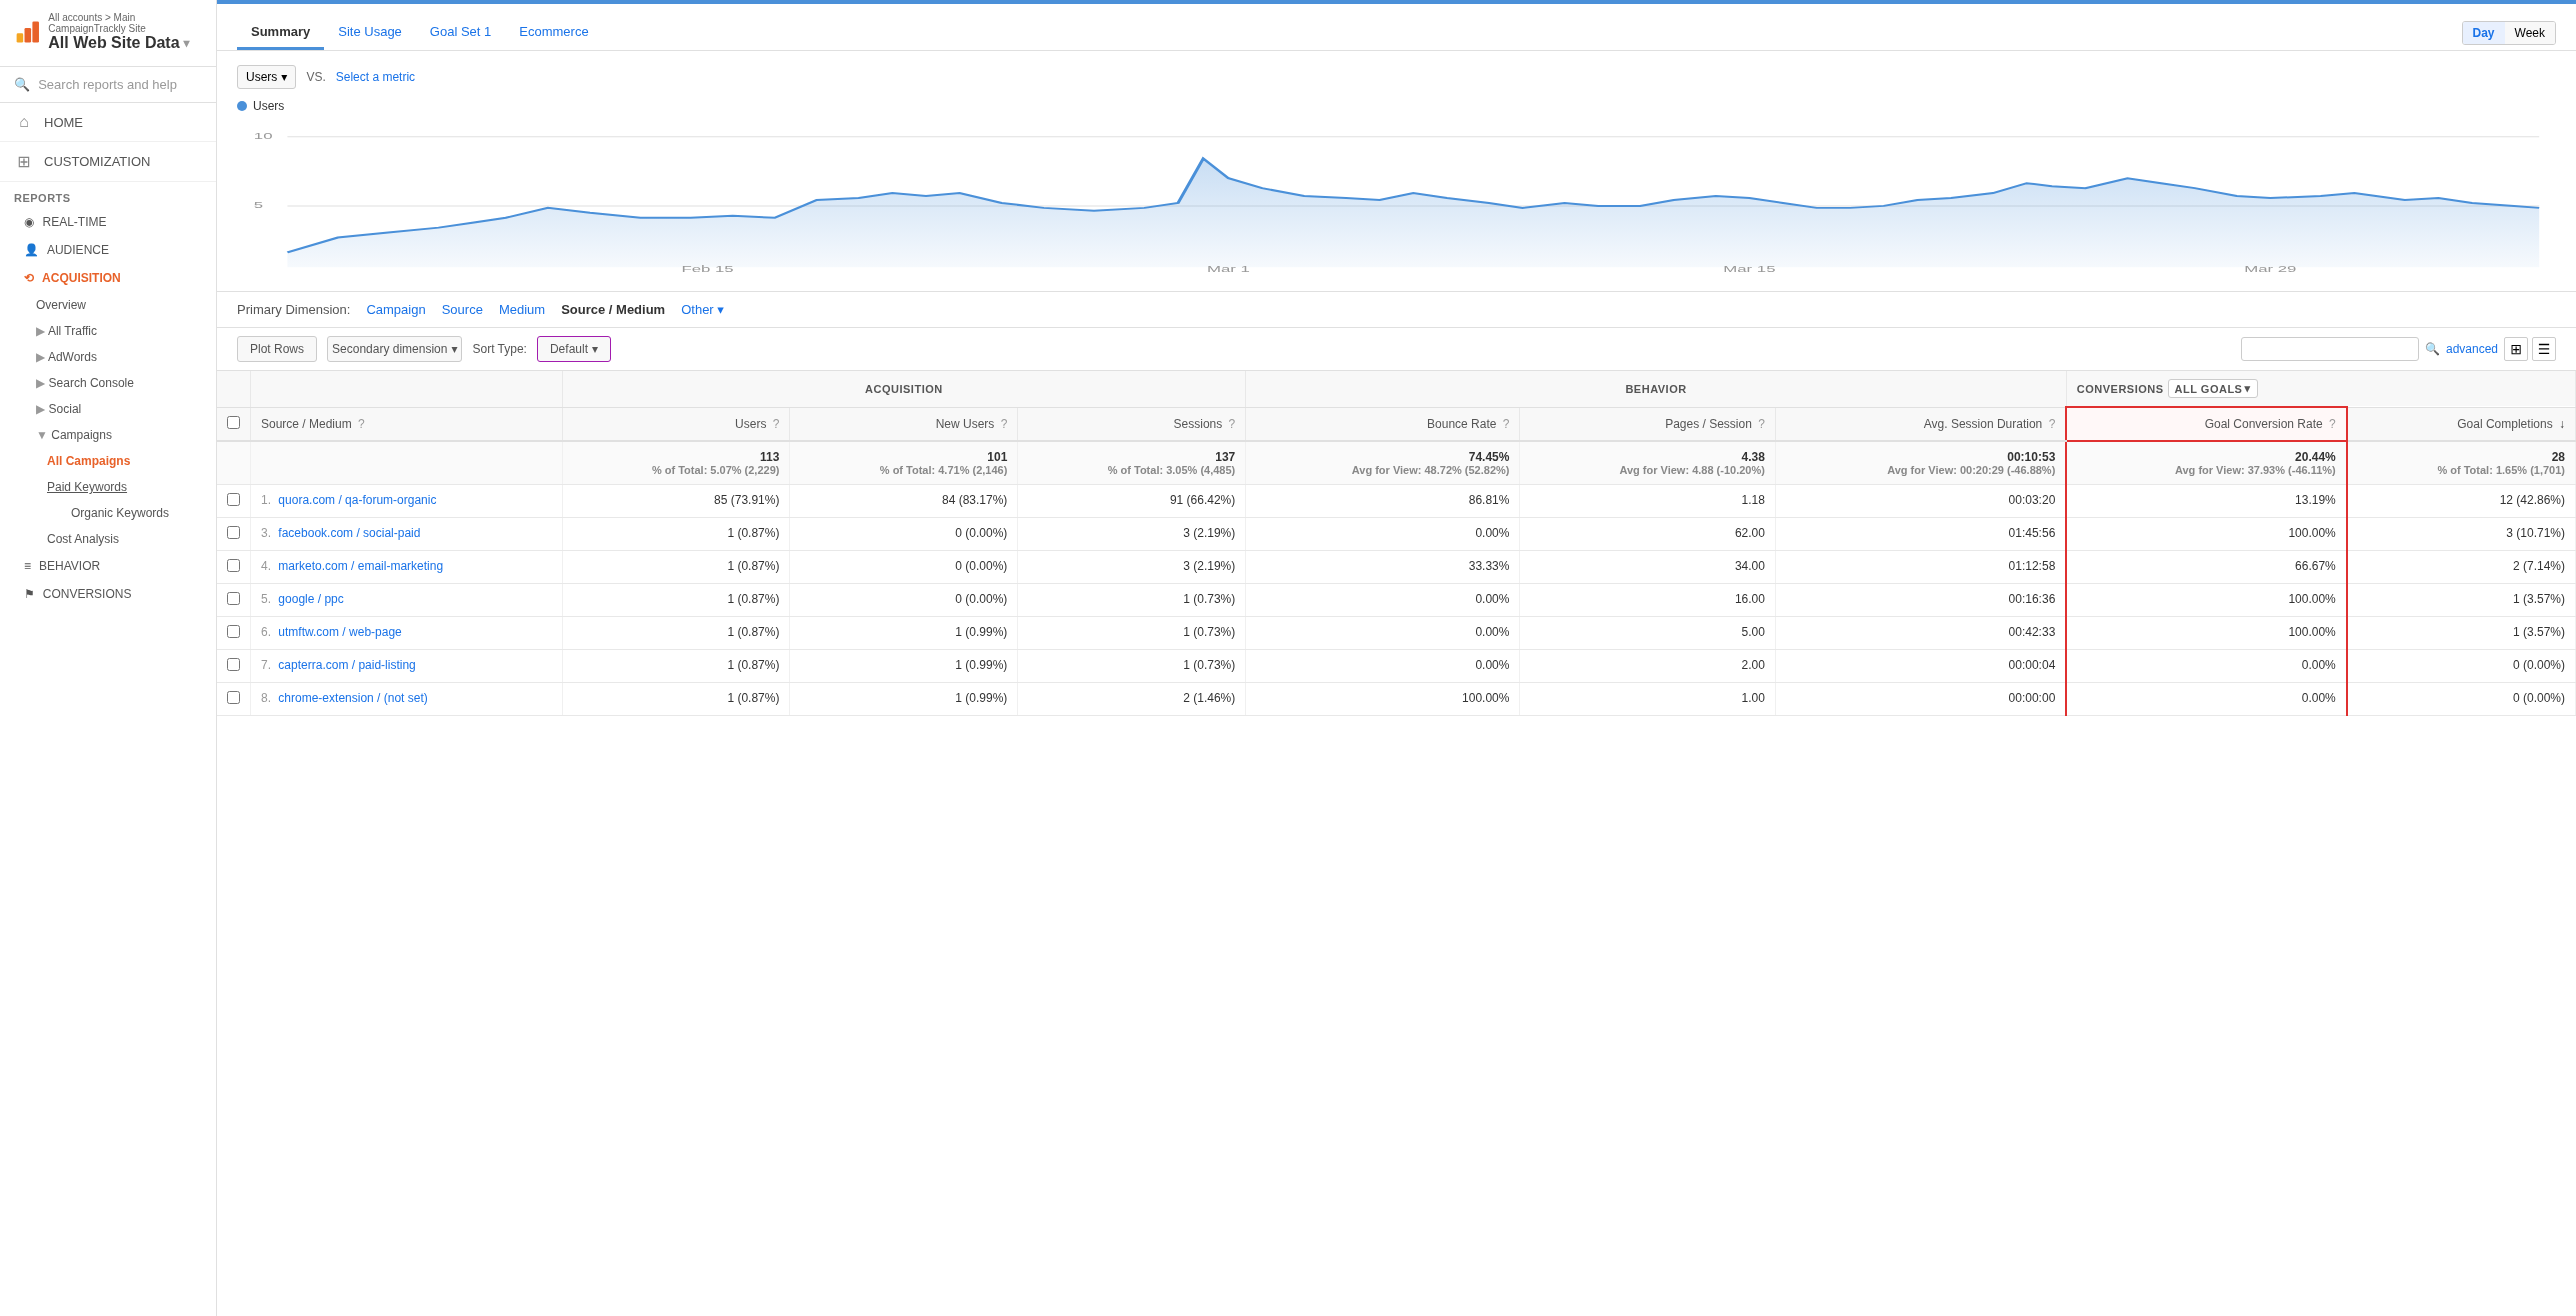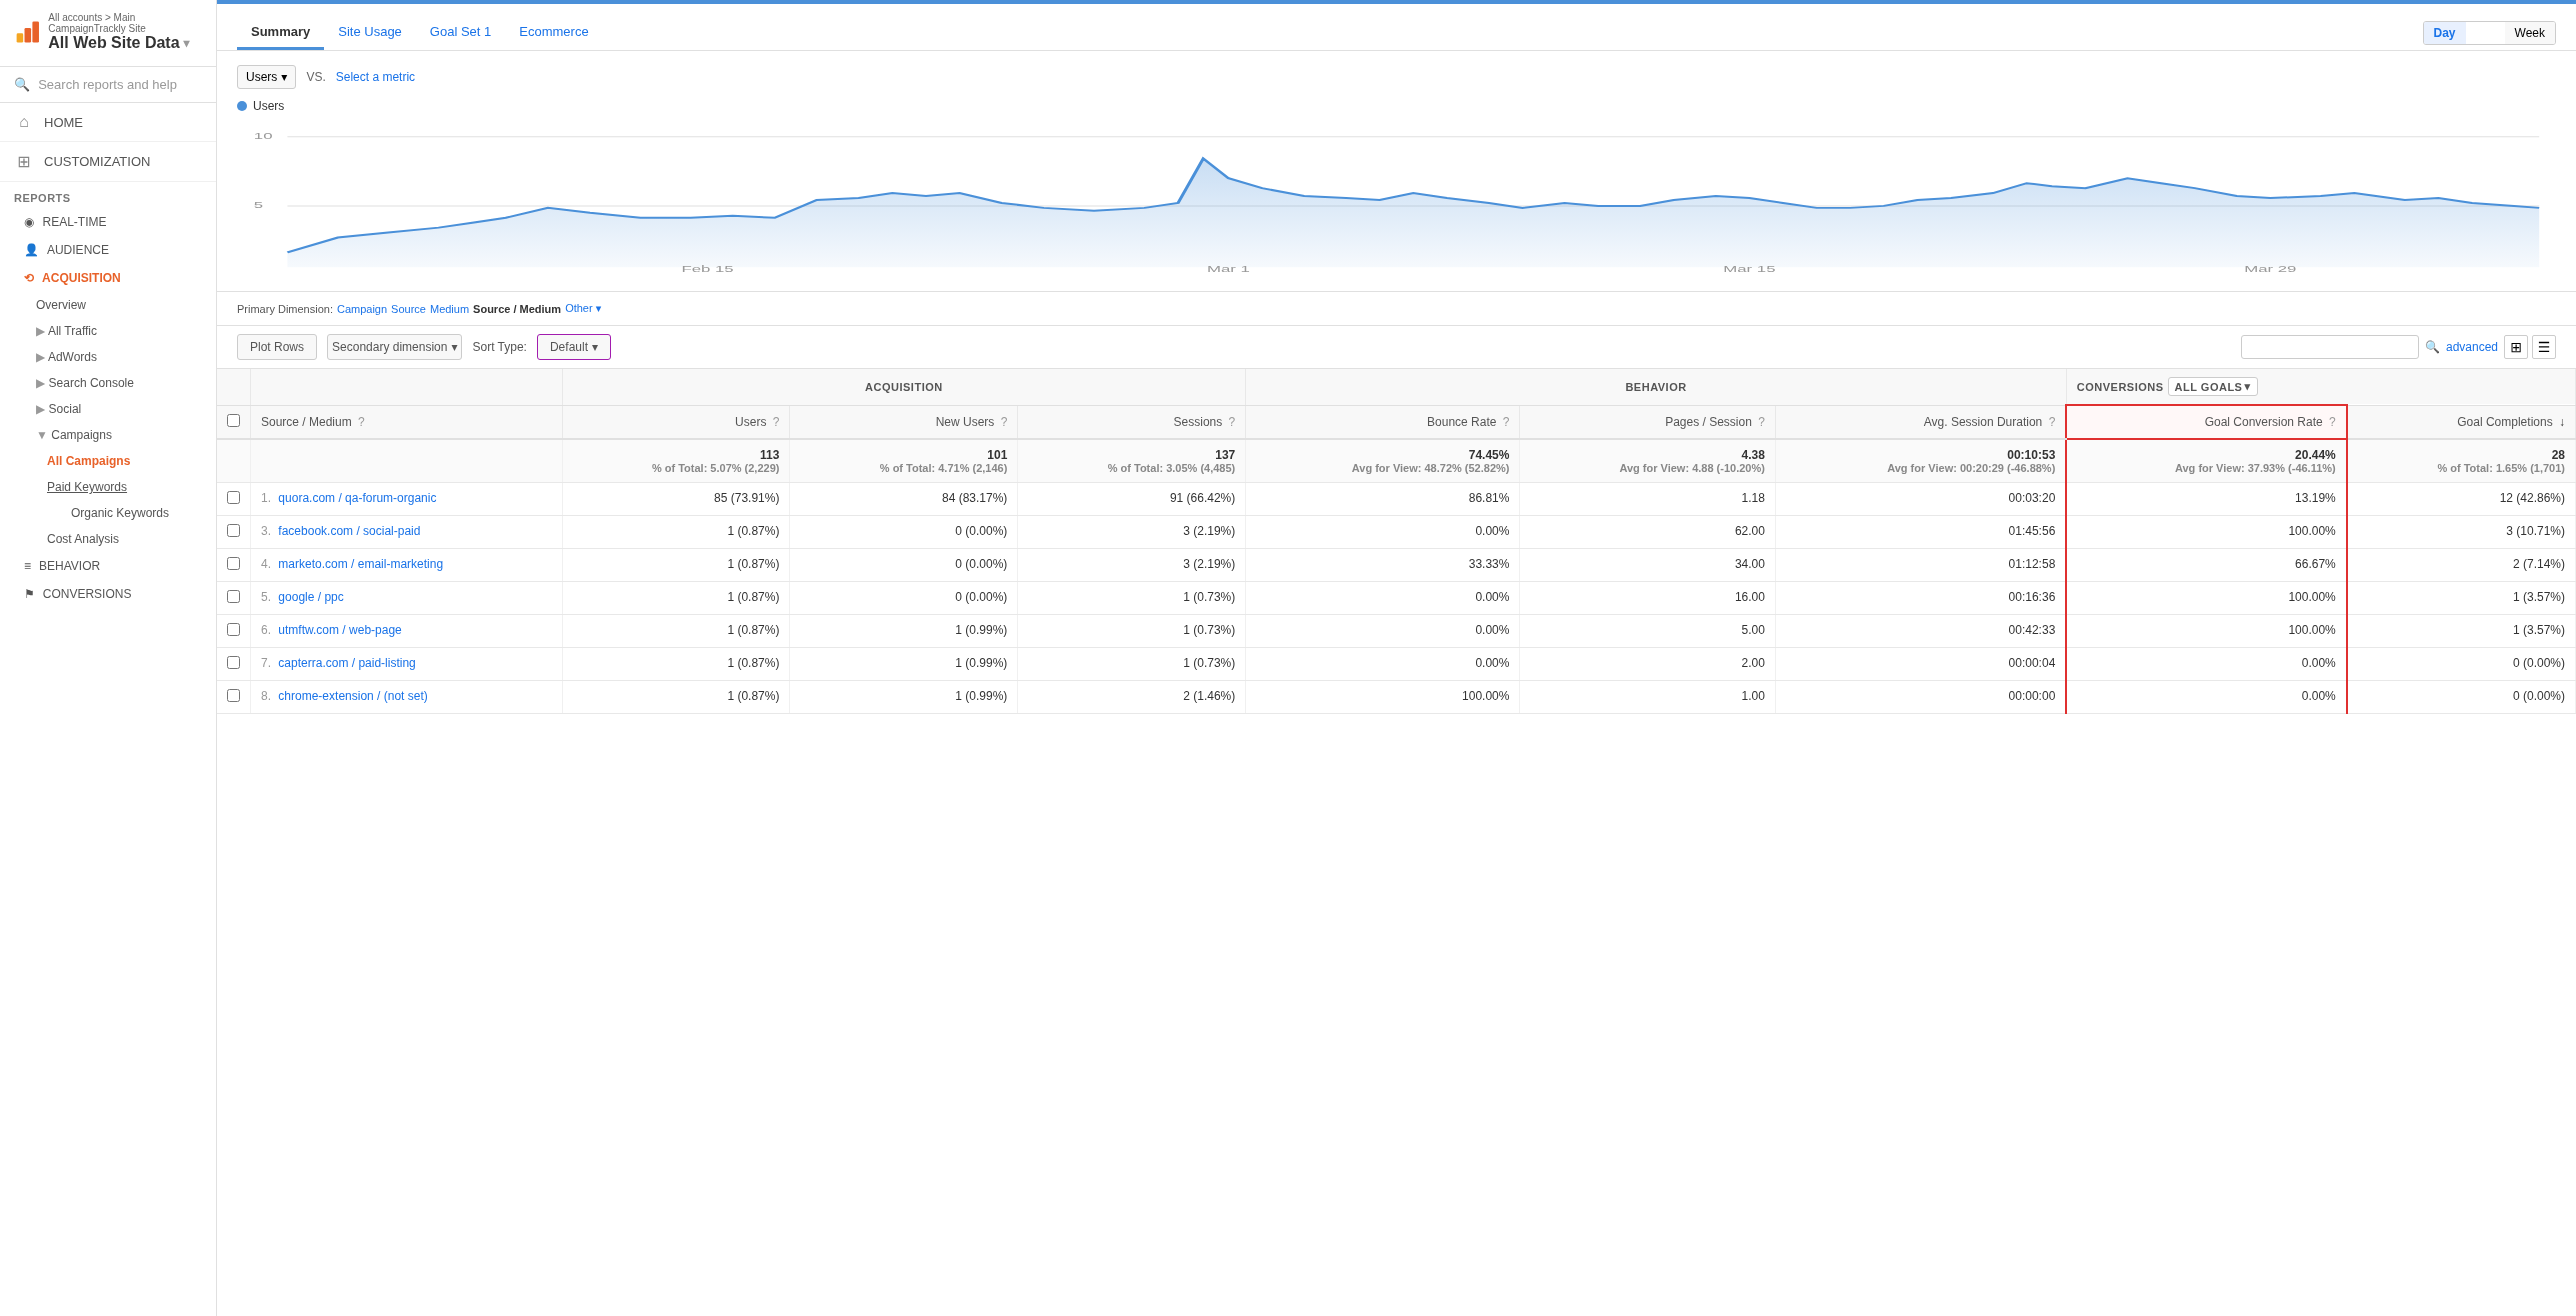--- a/index.html
+++ b/index.html
@@ -122,39 +122,39 @@
     .chart-controls-left { display: flex; align-items: center; gap: 10px; }
     .metric-selector {
       display: flex; align-items: center; gap: 4px;
       border: 1px solid #ccc; border-radius: 3px;
       padding: 4px 8px;
       font-size: 12px; cursor: pointer; background: #f8f8f8;
     }
     .vs-label { color: #666; font-size: 12px; }
     .select-metric { color: #1a73e8; font-size: 12px; cursor: pointer; }
     .day-week-btn {
-      display: flex; border: 1px solid #ccc; border-radius: 3px; overflow: hidden; gap: 39px;
+      display: flex; border: 1px solid #ccc; border-radius: 3px; overflow: hidden;
     }
     .day-week-btn span {
       padding: 4px 10px; font-size: 12px; cursor: pointer; background: #f8f8f8;
     }
     .day-week-btn span.active { background: #e8f0fe; color: #1a73e8; font-weight: bold; }
 
     .chart-legend { display: flex; align-items: center; gap: 6px; margin-bottom: 6px; font-size: 12px; color: #333; }
     .legend-dot { width: 10px; height: 10px; border-radius: 50%; background: #4a90d9; }
 
     .chart-svg-container { width: 100%; height: 158px; position: relative; }
 
     
     .primary-dim-bar {
-      display: flex; align-items: center; gap: 4px;
+      display: flex; align-items: center; gap: 16px;
       padding: 10px 20px;
       border-bottom: 1px solid #e0e0e0;
       background: #fff;
-      font-size: 11px;
+      font-size: 13px;
     }
     .primary-dim-label { color: #555; }
     .dim-link { color: #1a73e8; cursor: pointer; }
     .dim-link.active { font-weight: bold; color: #333; }
     .dim-dropdown { color: #1a73e8; cursor: pointer; }
 
     
     .table-controls {
       display: flex; align-items: center; gap: 10px;
       padding: 8px 20px;

